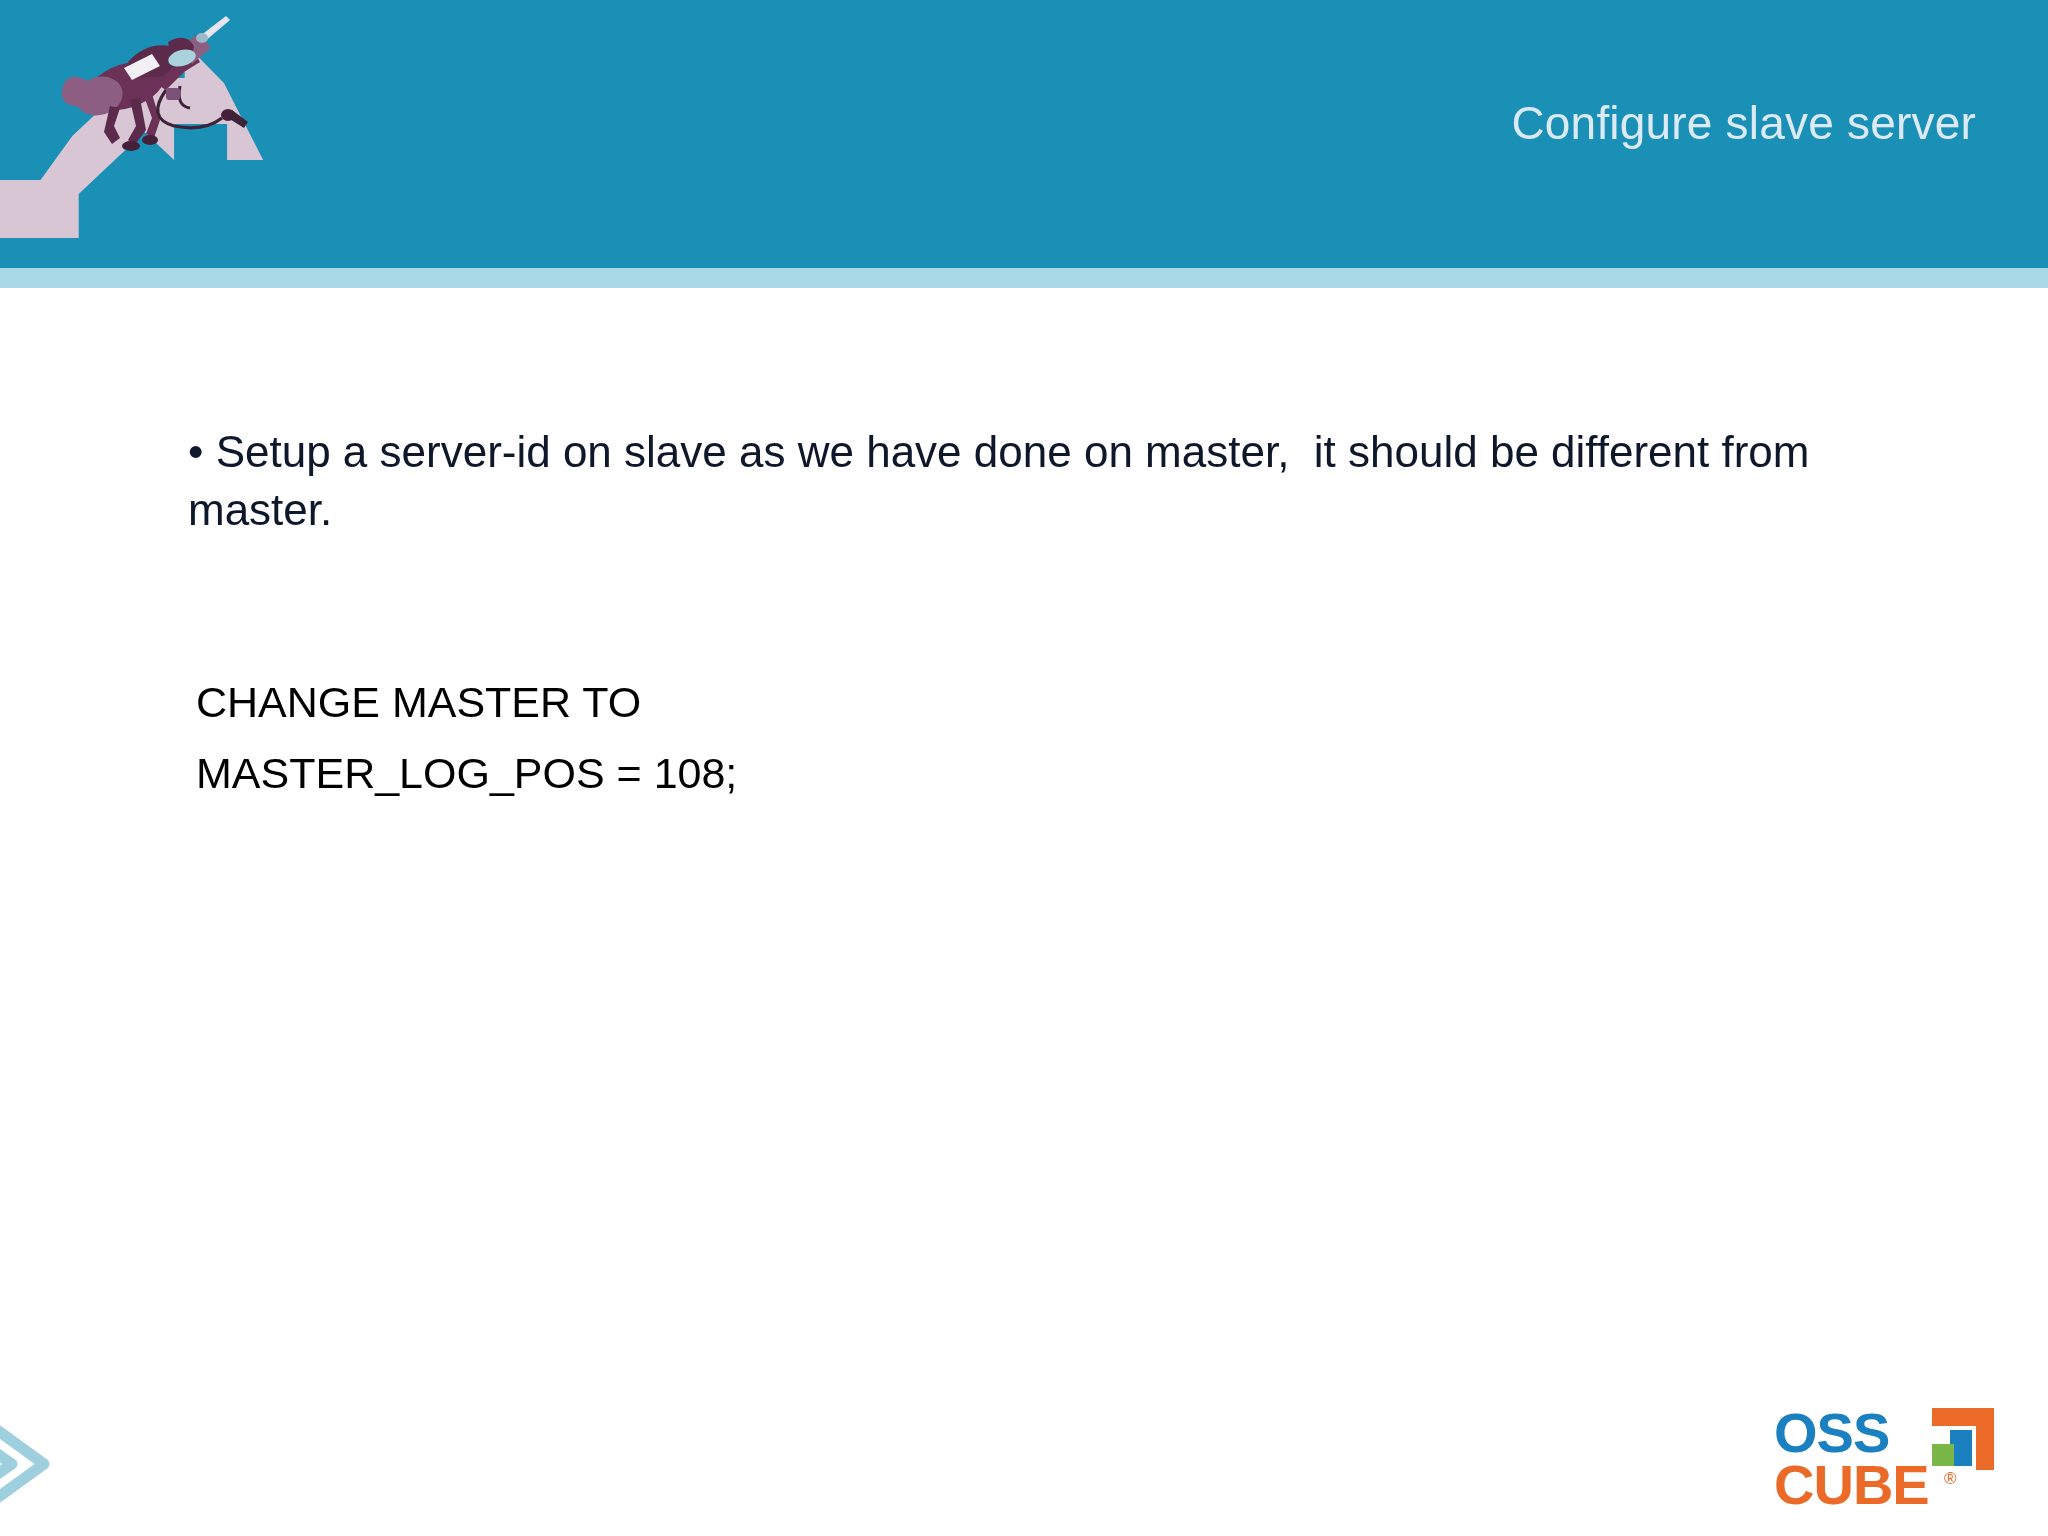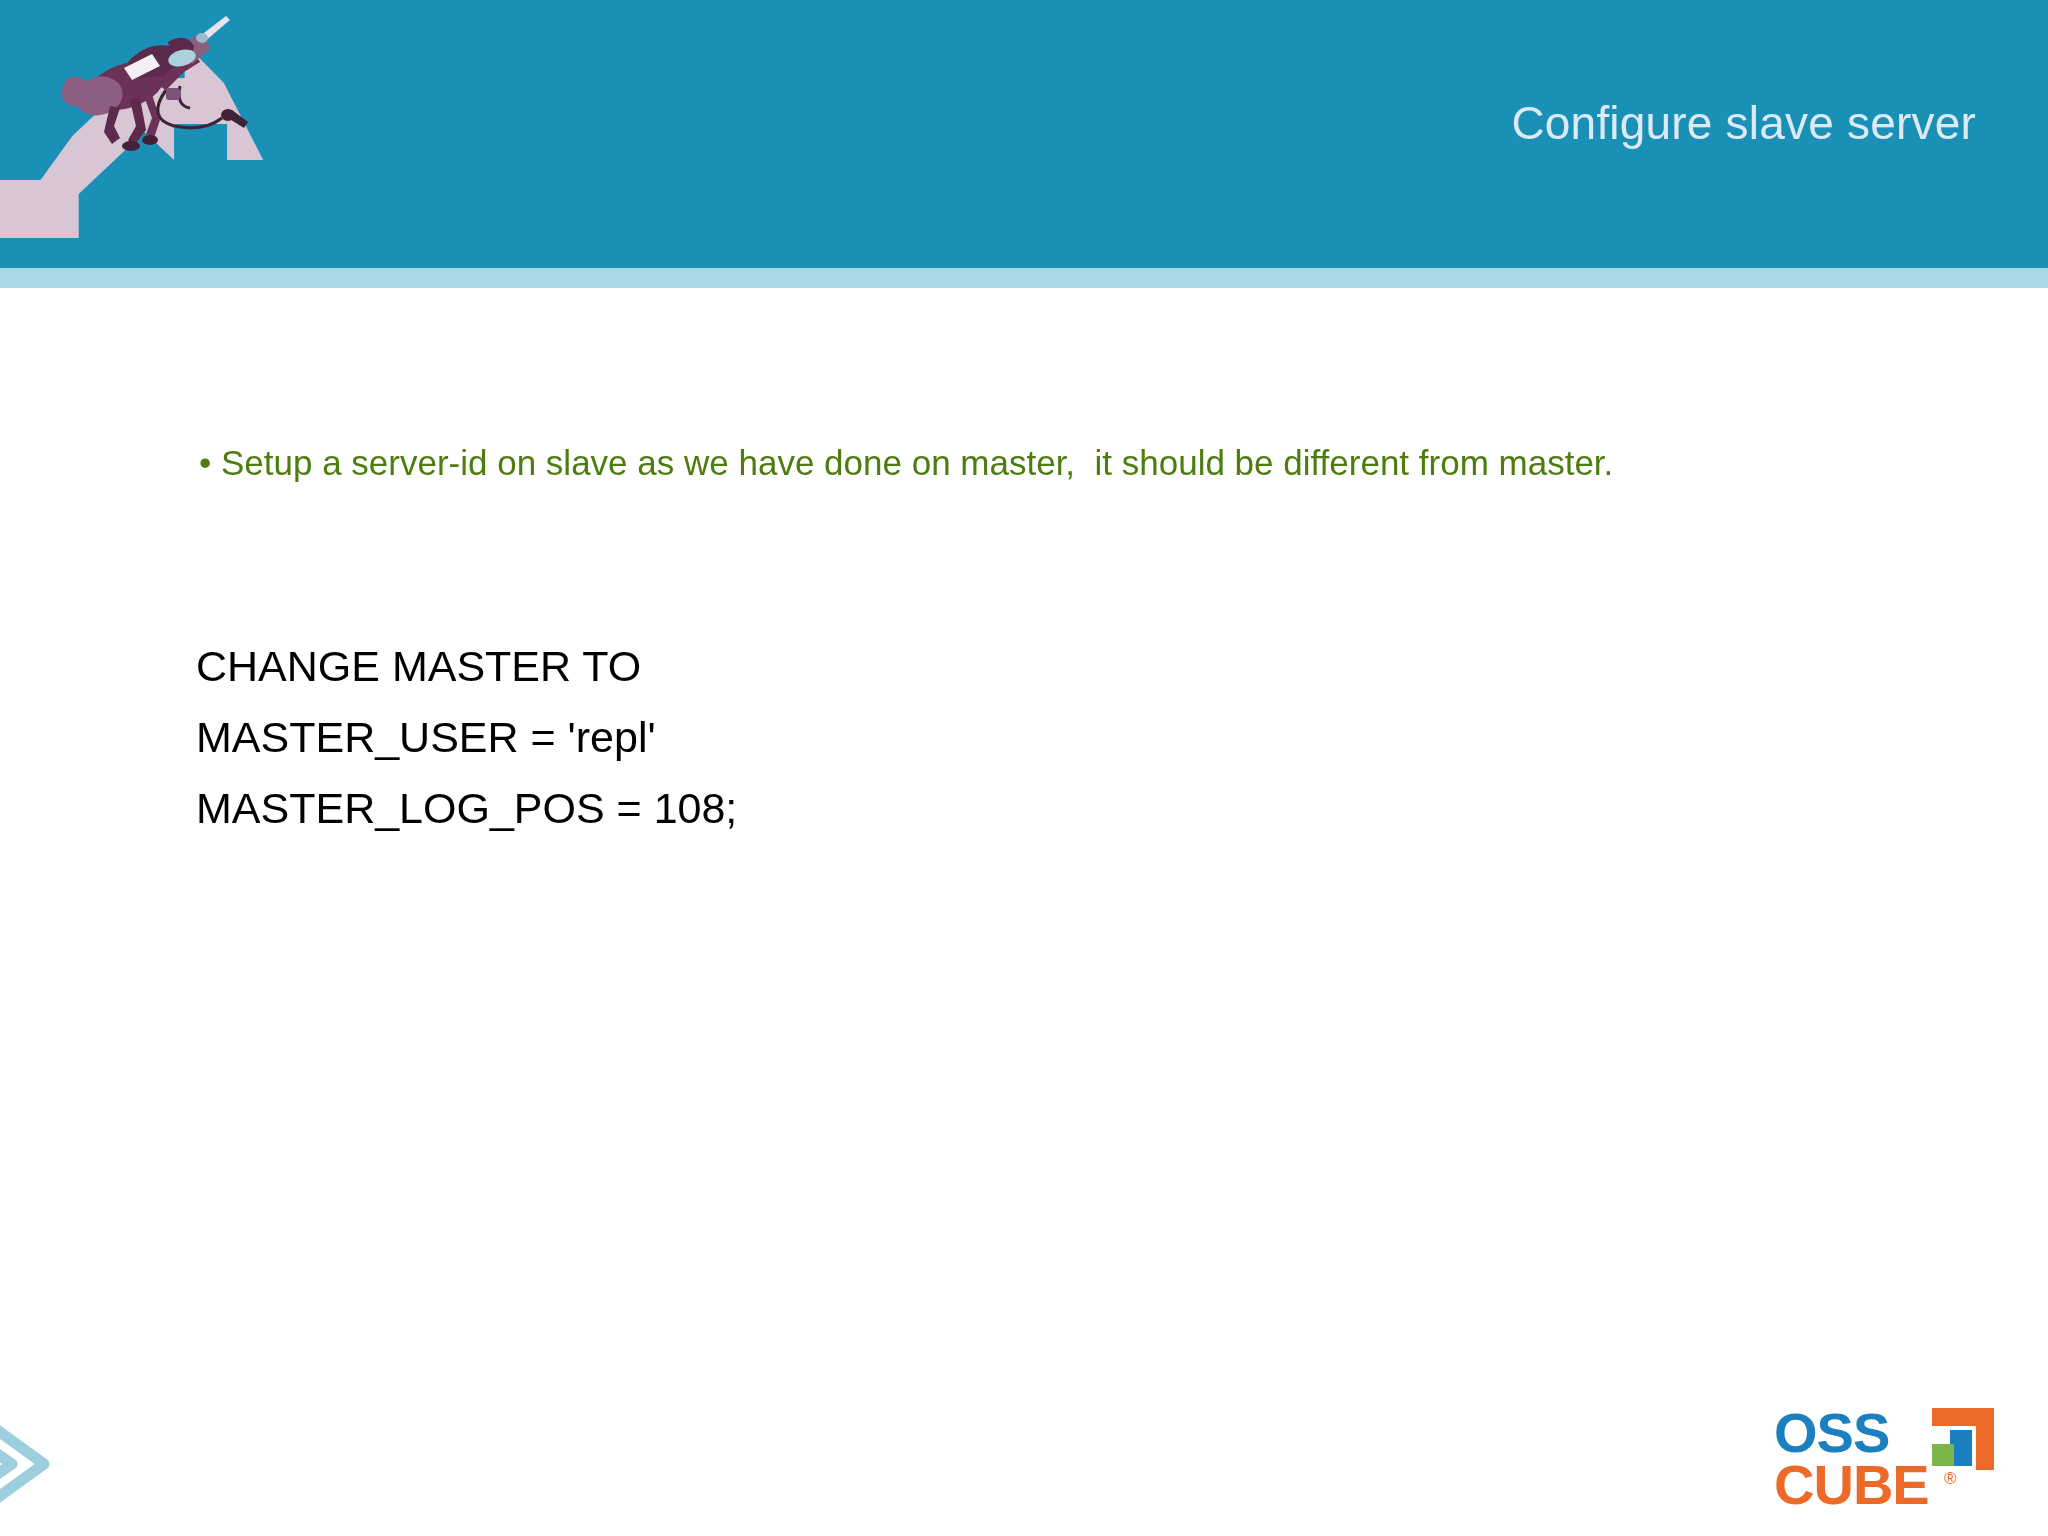--- a/index.html
+++ b/index.html
@@ -55,24 +55,24 @@
   }
 
   
   .content {
     position: absolute;
     left: 183px;
     top: 418px;
     width: 1760px;
   }
   .para {
-    font-size: 35px;
+    font-size: 44px;
     line-height: 58px;
-    color: #4d7c0f;
-    margin: 16px;
+    color: #0f172a;
+    margin: 5px;
     white-space: pre-wrap;
   }
   .para-gap {
     height: 58px;
   }
   .code-block {
     font-size: 43px;
     line-height: 58px;
     color: #000000;
     margin: 13px;
@@ -157,21 +157,20 @@
   </svg>
   <div class="header-title">Configure slave server</div>
 </div>
 <div class="header-strip"></div>
 
 <div class="content">
   <p class="para">• Setup a server-id on slave as we have done on master,  it should be different from master.</p>
   <div class="para-gap"></div>
   <div class="para-gap"></div>
   <div class="code-block">CHANGE MASTER TO</div>
-  <div class="code-block">MASTER_USER = 'repl'</div>
   <div class="code-block">MASTER_LOG_POS = 108;</div>
 </div>
 
 <svg class="footer-chevron" viewBox="0 0 60 96">
   <path d="M-14 6 L44 48 L-14 90 L-14 66 L12 48 L-14 30 Z" fill="none" stroke="#9ecfdf" stroke-width="11" stroke-linejoin="round"></path>
 </svg>
 
 <svg class="brand-logo" viewBox="0 0 236 110">
   <text class="logo-text-oss" x="2" y="48">OSS</text>
 

